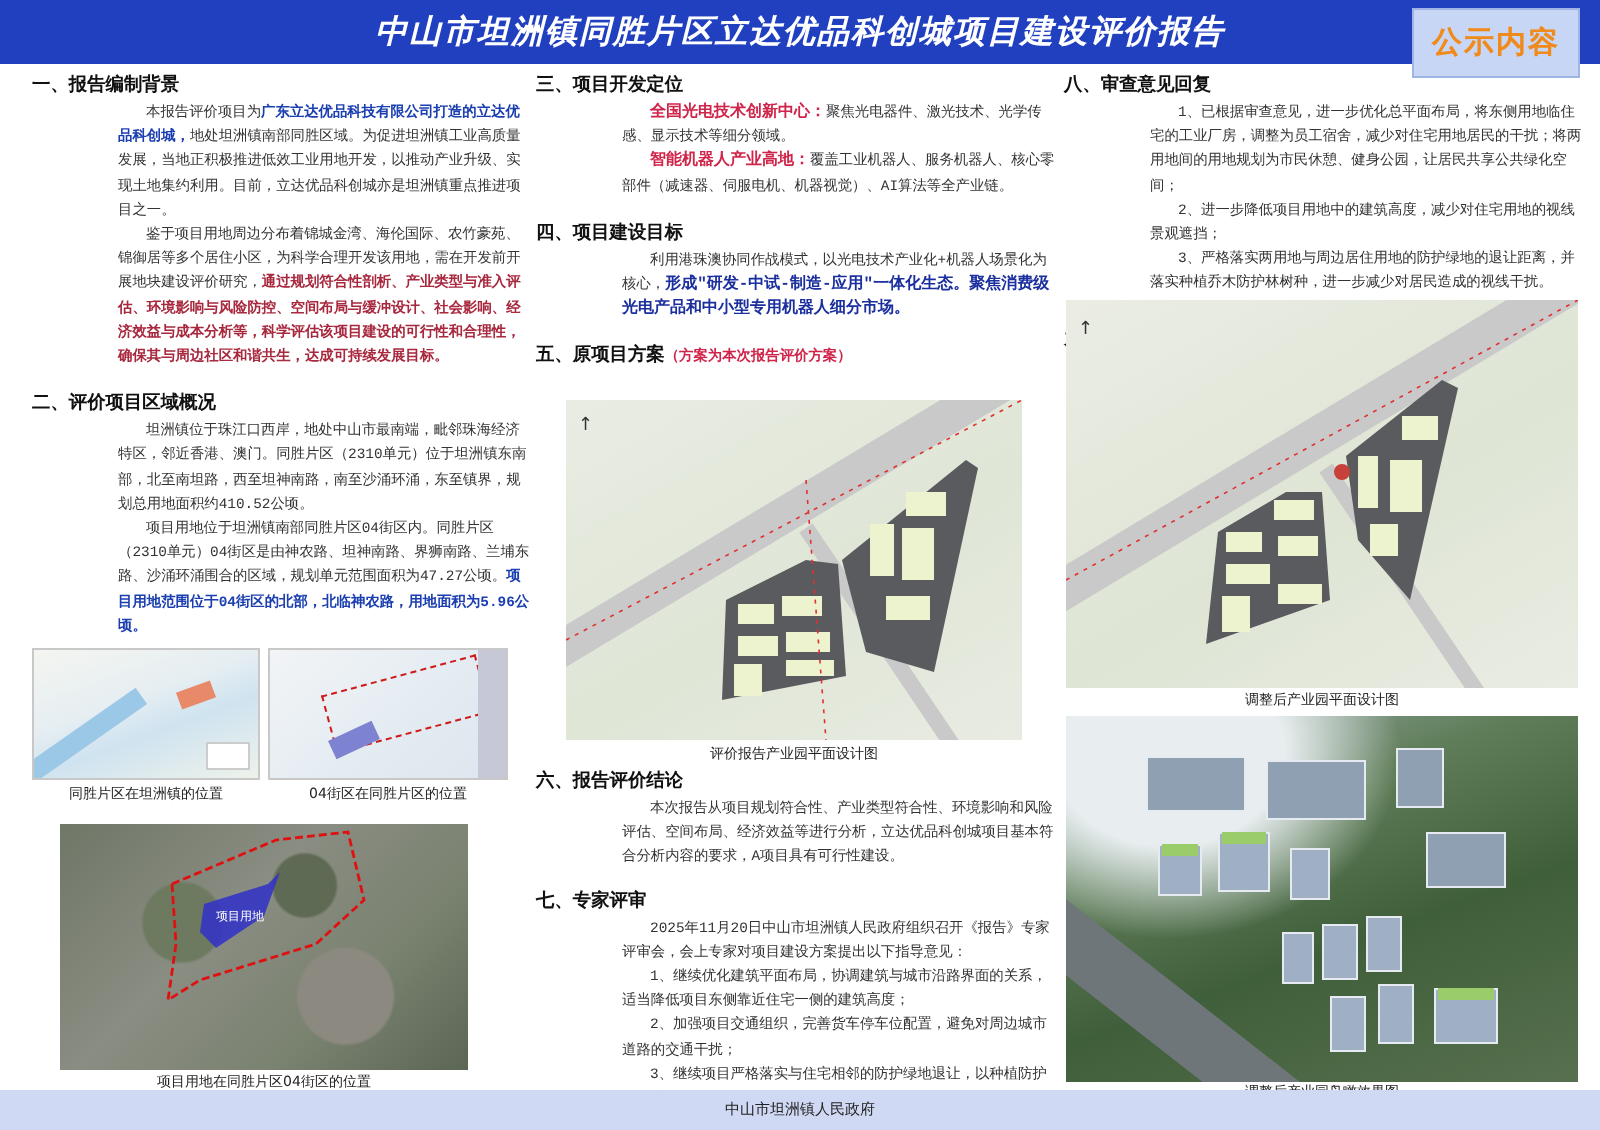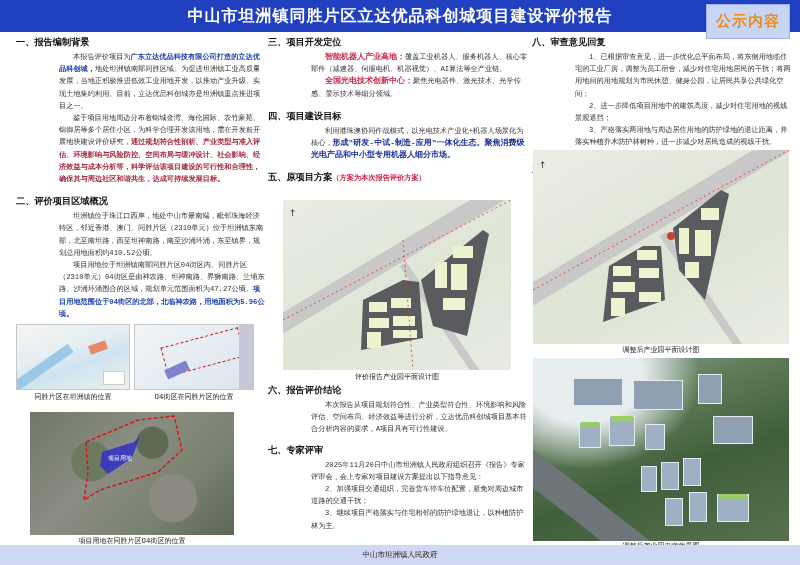--- a/index.html
+++ b/index.html
@@ -4,21 +4,21 @@
 <style>
   * { box-sizing: border-box; margin: 0; padding: 0; }
   html, body { width: 800px; height: 565px; overflow: hidden; background: #ffffff; }
   body { font-family: "DejaVu Sans", "Liberation Sans", sans-serif; color: #222; position: relative; }
 
   .header {
     position: absolute; left: 0; top: 0; width: 800px; height: 32px;
     background: #2040c0; display: flex; align-items: center; justify-content: center;
   }
   .header-title {
-    color: #ffffff; font-size: 16px; font-weight: bold; letter-spacing: 1px;
+    color: #ffffff; font-size: 16px; font-weight: bold; letter-spacing: 1px; font-style: italic;
   }
   .badge {
     position: absolute; right: 10px; top: 4px; width: 84px; height: 35px;
     background: #c8d6f5; border: 1px solid #9fb3e6;
     color: #f08a1a; font-weight: bold; font-size: 15px;
     display: flex; align-items: center; justify-content: center; letter-spacing: 1px;
   }
 
   .col { position: absolute; top: 36px; font-size: 7.2px; line-height: 12.2px; font-family: Liberation Mono, monospace; }
   .col-left { left: 16px; width: 250px; }
@@ -126,24 +126,24 @@
     <polygon points="56,30 108,8 144,4 152,38 128,60 70,78 54,88 58,60" fill="none" stroke="#e01010" stroke-width="1.4" stroke-dasharray="4,2"></polygon>
     <polygon points="72,40 104,30 110,24 102,46 78,62 70,54" fill="#3030c8" opacity="0.85"></polygon>
   </svg>
   <span style="position:absolute;left:78px;top:42px;font-size:6px;color:#fff;">项目用地</span>
 </div>
 <div class="caption" style="position:absolute;left:30px;top:536px;width:204px;">项目用地在同胜片区04街区的位置</div>
 
 <div class="col col-mid">
   <div class="sec-title">三、项目开发定位</div>
   <p class="para">
+    <span class="hl-red-b">全国光电技术创新中心：</span><span>聚焦光电器件、激光技术、光学传感、显示技术等细分领域。</span>
+  </p>
+  <p class="para">
     <span class="hl-red-b">智能机器人产业高地：</span><span>覆盖工业机器人、服务机器人、核心零部件（减速器、伺服电机、机器视觉）、AI算法等全产业链。</span>
-  </p>
-  <p class="para">
-    <span class="hl-red-b">全国光电技术创新中心：</span><span>聚焦光电器件、激光技术、光学传感、显示技术等细分领域。</span>
   </p>
   <div class="gap"></div>
   <div class="sec-title">四、项目建设目标</div>
   <p class="para">
     <span>利用港珠澳协同作战模式，以光电技术产业化+机器人场景化为核心，</span><span class="hl-navy">形成"研发-中试-制造-应用"一体化生态。聚焦消费级光电产品和中小型专用机器人细分市场。</span>
   </p>
   <div class="gap"></div>
   <div class="sec-title">
     <span>五、原项目方案</span><span class="sec-note">（方案为本次报告评价方案）</span>
   </div>
@@ -171,20 +171,21 @@
   <div style="position:absolute;left:6px;top:8px;font-size:9px;color:#333;">↑</div>
 </div>
 <div class="caption" style="position:absolute;left:283px;top:372px;width:228px;">评价报告产业园平面设计图</div>
 
 <div class="col col-mid" style="top:384px;">
   <div class="sec-title">六、报告评价结论</div>
   <p class="para">本次报告从项目规划符合性、产业类型符合性、环境影响和风险评估、空间布局、经济效益等进行分析，立达优品科创城项目基本符合分析内容的要求，A项目具有可行性建设。</p>
   <div class="gap" style="height:8px;"></div>
   <div class="sec-title">七、专家评审</div>
   <p class="para">2025年11月20日中山市坦洲镇人民政府组织召开《报告》专家评审会，会上专家对项目建设方案提出以下指导意见：</p>
+  <p class="para red-text">1、继续优化建筑平面布局，协调建筑与城市沿路界面的关系，适当降低项目东侧靠近住宅一侧的建筑高度；</p>
   <p class="para red-text">2、加强项目交通组织，完善货车停车位配置，避免对周边城市道路的交通干扰；</p>
   <p class="para red-text">3、继续项目严格落实与住宅相邻的防护绿地退让，以种植防护林为主。</p>
 </div>
 
 <div class="col col-right">
   <div class="sec-title">八、审查意见回复</div>
   <p class="para">1、已根据审查意见，进一步优化总平面布局，将东侧用地临住宅的工业厂房，调整为员工宿舍，减少对住宅用地居民的干扰；将两用地间的用地规划为市民休憩、健身公园，让居民共享公共绿化空间；</p>
   <p class="para">2、进一步降低项目用地中的建筑高度，减少对住宅用地的视线景观遮挡；</p>
   <p class="para">3、严格落实两用地与周边居住用地的防护绿地的退让距离，并落实种植乔木防护林树种，进一步减少对居民造成的视线干扰。</p>
   <p class="para">4、严格落实企业准入门槛，将企业准入纳入政府监管。</p>

